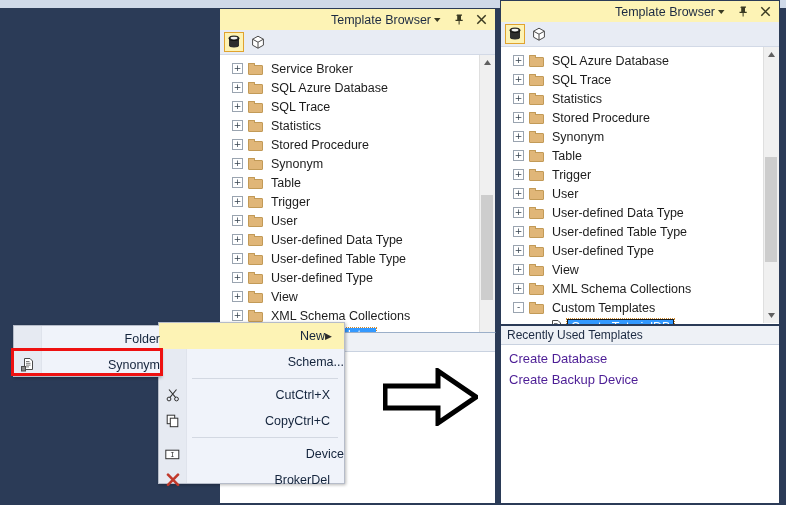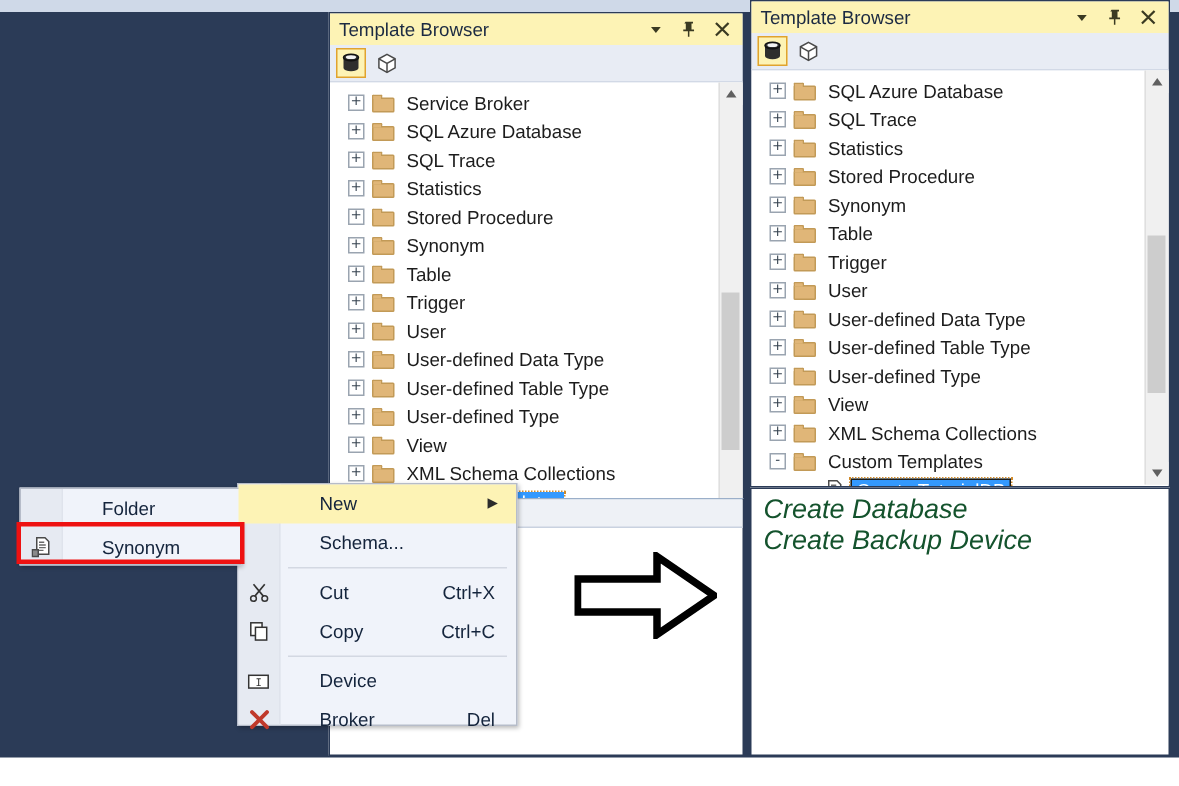--- a/index.html
+++ b/index.html
@@ -1,21 +1,21 @@
 <!DOCTYPE html>
 <html><head>
 <meta charset="utf-8">
 <style>
   html,body{margin:0;padding:0;}
   body{
     width:786px;height:524px;overflow:hidden;background:#ffffff;
     font-family:"Liberation Sans", sans-serif;
     -webkit-font-smoothing:antialiased;
   }
-  #root{position:relative;width:786px;height:424px;}
+  #root{position:relative;width:786px;height:424px;text-align:right;}
 
   
   .vs-backdrop{
     position:absolute;left:0;top:8px;width:786px;height:497px;background:#2b3b57;
   }
   .top-strip{position:absolute;left:0;top:0;width:786px;height:8px;background:#cfd9e8;}
 
   
   .panel{position:absolute;background:#e8ecf4;border:1px solid #2b3b57;box-sizing:border-box;}
   .panel-title{
@@ -51,21 +51,21 @@
   .tlabel.selected{background:#3399ff;color:#ffffff;outline:1px dotted #d08a2a;}
   .tlabel.editing{background:#3399ff;color:#ffffff;border:1px solid #1c1c1c;outline:1px dotted #d08a2a;padding:0 3px;}
 
   
   .vscroll{position:absolute;top:0;right:0;width:15px;bottom:0;background:#f0f0f0;border-left:1px solid #dfdfdf;}
   .sb-arrow{width:15px;height:15px;background:#f0f0f0;display:flex;align-items:center;justify-content:center;}
   .sb-arrow svg{display:block;}
   .sb-thumb{position:absolute;left:1px;width:12px;background:#cdcdcd;}
   .rub-head{height:18px;background:#eef1f6;border-bottom:1px solid #c9d2e0;display:flex;align-items:center;
             padding-left:6px;font-size:12px;color:#1c2a42;}
-  .rub-link{height:19px;display:flex;align-items:center;padding-left:8px;font-size:18px;color:#14532d;font-style:italic;}
+  .rub-link{height:19px;display:flex;align-items:center;padding-left:8px;font-size:13px;color:#4c1d95;}
 
   
   .ctx{position:absolute;background:#f0f3fa;border:1px solid #b6bcc9;box-sizing:border-box;
        box-shadow:1px 1px 3px rgba(0,0,0,.28);}
   .ctx-gutter{position:absolute;left:0;top:0;bottom:0;width:27px;background:#e6eaf2;border-right:1px solid #dfe3ec;}
   .ctx-item{position:relative;height:26px;display:flex;align-items:center;font-size:12.5px;color:#14243c;z-index:2;}
   .ctx-item.hl{background:#fdf3b5;}
   .ctx-item.disabled{color:#9aa0ab;}
   .ctx-ico{width:27px;display:flex;align-items:center;justify-content:center;flex:0 0 auto;}
   .ctx-text{flex:1;padding-left:7px;margin-left:20px;}
@@ -362,20 +362,21 @@
       <div class="sb-thumb" style="top:110px;height:105px;"></div>
       <div class="sb-arrow" style="position:absolute;bottom:0;left:0;">
         <svg width="9" height="7" viewBox="0 0 9 7">
             <path d="M4.5 6 L1 1 L8 1 Z" fill="#606060"></path>
           </svg>
       </div>
     </div>
   </div>
 
   <div class="panel" style="left:500px;top:325px;width:280px;height:179px;background:#ffffff;">
+    <div class="rub-head">Recently Used Templates</div>
     <div class="rub-link" style="margin-top:4px;">Create Database</div>
     <div class="rub-link" style="margin-top:2px;">Create Backup Device</div>
   </div>
 
   <div class="ctx" id="ctxMenu" style="left:158px;top:322px;width:187px;height:162px;">
       <div class="ctx-gutter"></div>
       <div class="ctx-item hl">
         <span class="ctx-ico"></span>
         <span class="ctx-text">New</span>
         <span class="ctx-arrow">▶</span>

